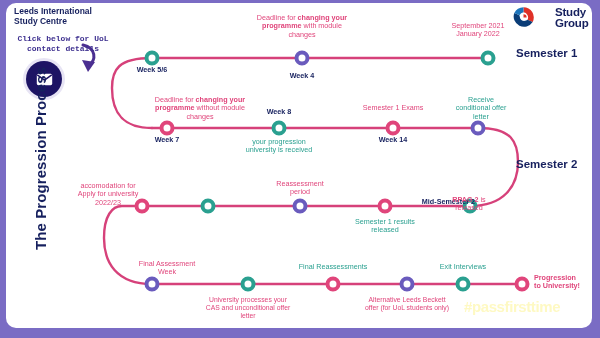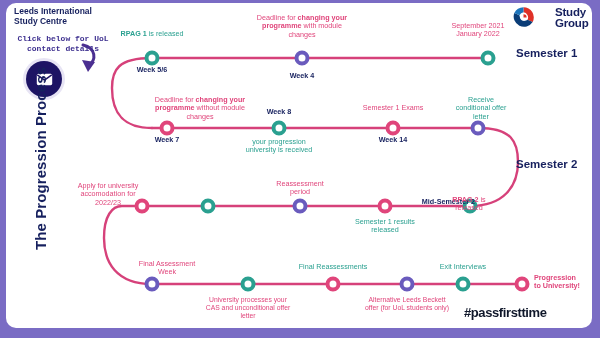--- a/index.html
+++ b/index.html
@@ -42,21 +42,21 @@
     transform:rotate(-90deg);transform-origin:center center;
     font-size:15px;font-weight:bold;color:#16205e;letter-spacing:.1px;
   }
 
   
   .sem{font-size:11.5px;font-weight:bold;color:#16205e;}
   #sem1{left:516px;top:47px;}
   #sem2{left:516px;top:158px;}
 
   
-  #hashtag{left:464px;top:305px;font-size:13px;font-weight:bold;color:#0f172a;letter-spacing:-.4px;}
+  #hashtag{left:464px;top:298px;font-size:15px;font-weight:bold;color:#fef9c3;letter-spacing:-.4px;}
 
   
   .node{
     position:absolute;width:15px;height:15px;border-radius:50%;
     background:#ffffff;box-sizing:border-box;
     transform:translate(-50%,-50%);
   }
   .node.teal{border:4.5px solid #2aa090;}
   .node.pink{border:4.5px solid #e0457b;}
   .node.purple{border:4.5px solid #6a5bbd;}
@@ -130,23 +130,20 @@
   </div>
 
   <div id="vtitle" class="abs">The Progression Process</div>
 
   <div id="sem1" class="abs sem">Semester 1</div>
   <div id="sem2" class="abs sem">Semester 2</div>
 
   <div id="hashtag" class="abs">#passfirsttime</div>
 
   <div class="node teal" style="left:152px;top:58px"></div>
-  <div class="cap s8 tc teal" style="left:152px;top:30px;width:120px">
-    <span class="b">RPAG 1</span><span> is released</span>
-  </div>
   <div class="cap s8 tc dark" style="left:152px;top:66px;width:90px">Week 5/6</div>
 
   <div class="node purple" style="left:302px;top:58px"></div>
   <div class="cap s8 tc pink" style="left:302px;top:14px;width:130px">
     <div><span>Deadline for </span><span class="b">changing your</span></div>
     <div><span class="b">programme</span><span> with module</span></div>
     <div>changes</div>
   </div>
   <div class="cap s8 tc dark" style="left:302px;top:72px;width:90px">Week 4</div>
 
@@ -177,22 +174,22 @@
 
   <div class="node purple" style="left:478px;top:128px"></div>
   <div class="cap s8 tc teal" style="left:481px;top:96px;width:110px">
     <div>Receive</div>
     <div>conditional offer</div>
     <div>letter</div>
   </div>
 
   <div class="node pink" style="left:142px;top:206px"></div>
   <div class="cap s8 tc pink" style="left:108px;top:182px;width:100px">
+    <div>accomodation for</div>
     <div>Apply for university</div>
-    <div>accomodation for</div>
     <div>2022/23</div>
   </div>
 
   <div class="node teal" style="left:208px;top:206px"></div>
 
   <div class="node purple" style="left:300px;top:206px"></div>
   <div class="cap s8 tc pink" style="left:300px;top:180px;width:100px">
     <div>Reassessment</div>
     <div>period</div>
   </div>

